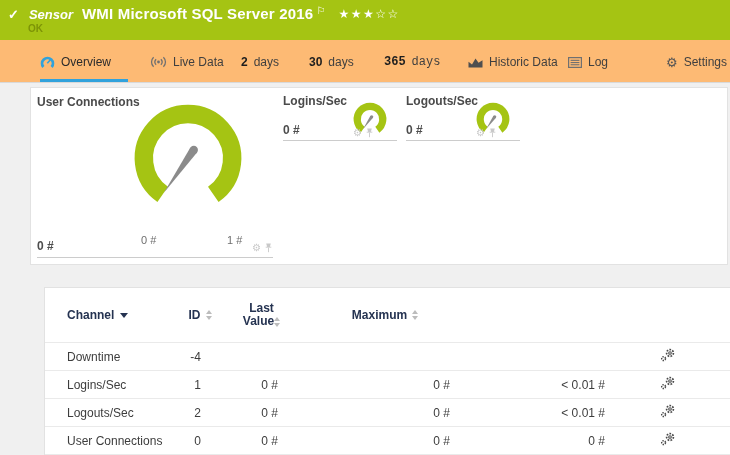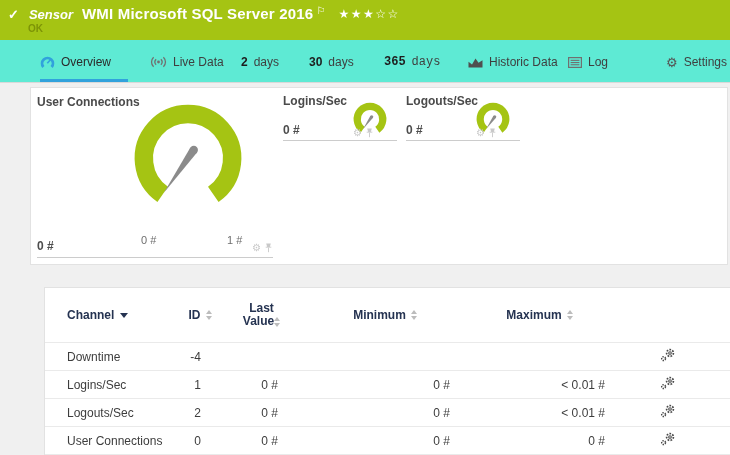--- a/index.html
+++ b/index.html
@@ -12,21 +12,21 @@
   .topbar{position:absolute;top:0;left:0;width:730px;height:40px;background:#a5c413;color:#fff;}
   .topbar-line{position:absolute;left:8px;top:5px;display:flex;align-items:baseline;white-space:nowrap;}
   .check{font-size:13px;font-weight:bold;margin-right:10px;}
   .sensor-type{font-style:italic;font-size:13px;margin-right:9px;font-weight:bold;}
   .sensor-name{font-size:15px;font-weight:bold;letter-spacing:.2px;}
   .flag{font-size:10px;margin-left:3px;position:relative;top:-5px;}
   .stars{font-size:12px;margin-left:13px;letter-spacing:1.5px;position:relative;top:-1px;cursor:pointer;}
   .status-ok{position:absolute;left:28px;top:23px;font-size:10px;font-weight:bold;color:#7d9407;}
 
   
-  .tabbar{position:absolute;top:40px;left:0;width:730px;height:42px;background:#5eead4;border-bottom:1px solid #d9d9d9;box-sizing:content-box;}
+  .tabbar{position:absolute;top:40px;left:0;width:730px;height:42px;background:#fdba74;border-bottom:1px solid #d9d9d9;box-sizing:content-box;}
   .tab{position:absolute;top:9px;height:26px;display:flex;align-items:center;gap:6px;font-size:12px;color:#3f3f3f;cursor:pointer;white-space:nowrap;}
   .tab .num{font-weight:bold;color:#1d1d1d;}
   .tab .glyph{font-size:13px;color:#555;line-height:1;}
   .tab-underline{position:absolute;left:40px;top:39px;width:88px;height:3px;background:#31a2dc;}
 
   
   .content{position:absolute;top:83px;left:0;width:730px;height:372px;background:#f0f0f0;}
   .panel{position:absolute;background:#fff;border:1px solid #e2e2e2;box-sizing:border-box;}
   .gauge-panel{left:30px;top:4px;width:698px;height:178px;}
   .table-panel{left:44px;top:204px;width:698px;height:168px;border-bottom:none;}
@@ -220,27 +220,20 @@
       <div class="h-last">
         <div>Last</div>
         <div class="l2">
           <span>Value</span>
           <span class="sort">
               <i class="up"></i>
               <i class="dn"></i>
             </span>
         </div>
       </div>
-      <div class="h-min">
-        <span>Minimum</span>
-        <span class="sort">
-            <i class="up"></i>
-            <i class="dn"></i>
-          </span>
-      </div>
       <div class="h-max">
         <span>Maximum</span>
         <span class="sort">
             <i class="up"></i>
             <i class="dn"></i>
           </span>
       </div>
       <div></div>
     </div>
 

